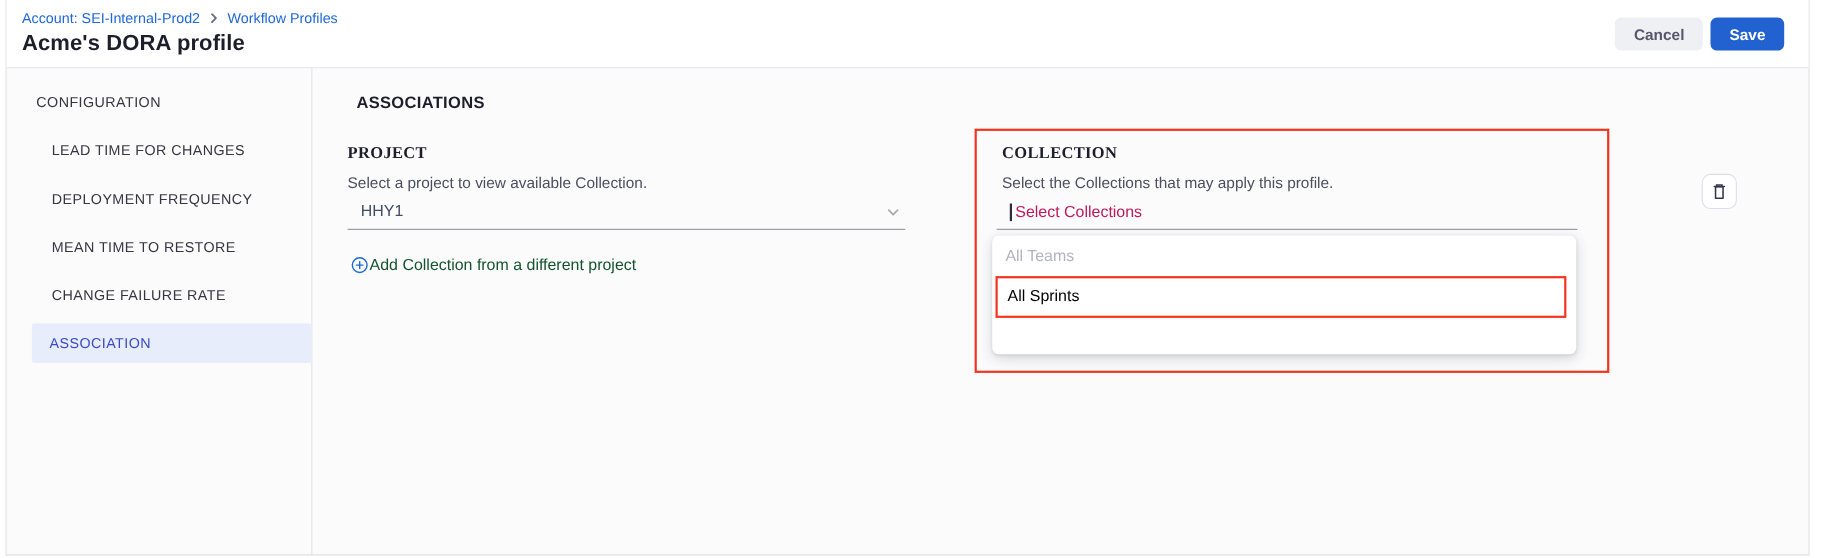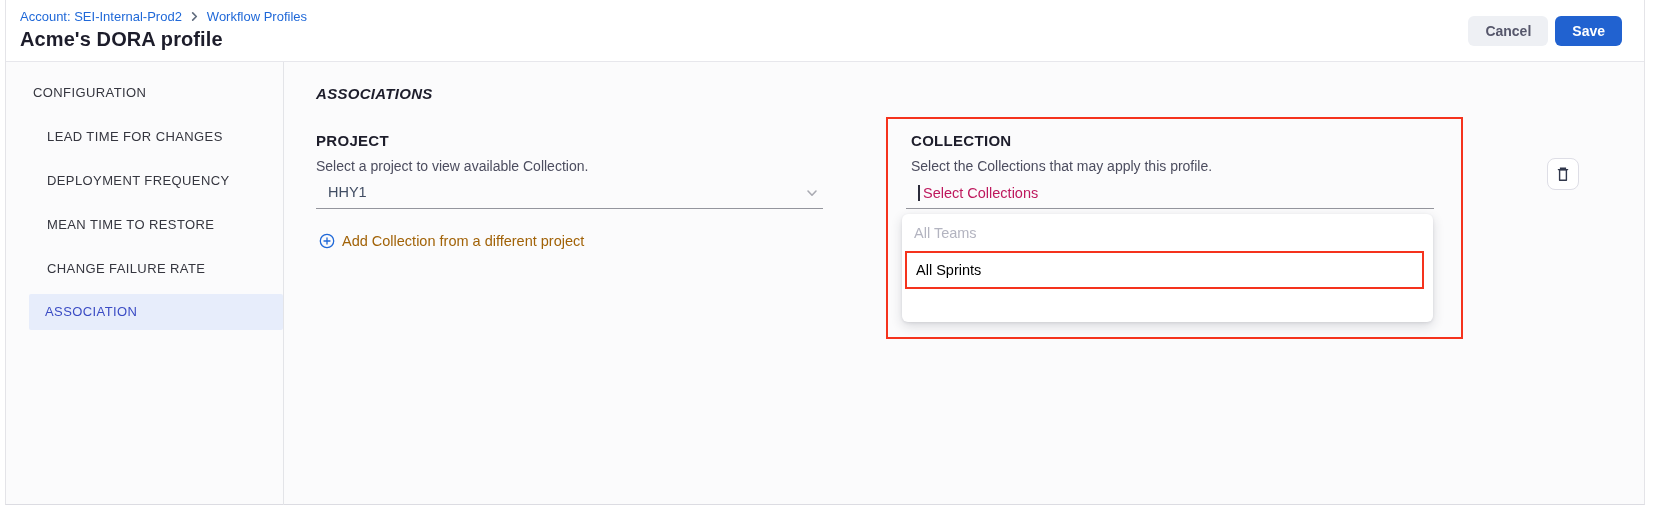--- a/index.html
+++ b/index.html
@@ -31,33 +31,33 @@
   
   .sidebar { position:absolute; left:0; top:0; width:278px; height:100%; border-right:1px solid #e3e4e8; }
   .sb-item { position:absolute; left:0; right:0; height:36px; line-height:36px; font-size:13px;
              color:#35363f; letter-spacing:.4px; cursor:pointer; white-space:nowrap; }
   .sb-l0 { padding-left:27px; }
   .sb-l1 { padding-left:41px; }
   .sb-item.active { left:11px; padding-left:16px; background:#e7edfb; color:#3a4bc4; border-radius:2px;margin-left:12px; }
 
   
   .main { position:absolute; left:278px; top:0; right:0; bottom:0; }
-  .section-title { position:absolute; left:32px; top:23px; font-size:15px; font-weight:700; color:#1d1d2b; letter-spacing:.3px;font-style:italic; }
-  .block-title { position:absolute; font-size:15px; font-weight:700; color:#1d1d2b; letter-spacing:.3px; }
+  .section-title { position:absolute; left:40px; top:23px; font-size:15px; font-weight:700; color:#1d1d2b; letter-spacing:.3px; }
+  .block-title { position:absolute; font-size:15px; font-weight:700; color:#1d1d2b; letter-spacing:.3px;font-family:Liberation Serif, serif; }
   .block-desc { position:absolute; font-size:14px; color:#4c4d5f; }
 
   
   .proj-title { left:32px; top:70px; }
   .proj-desc { left:32px; top:96px; }
   .select { position:absolute; left:32px; top:115px; width:507px; height:32px;
             border-bottom:1px solid #94959d; cursor:pointer; }
   .select-value { line-height:31px; padding-left:12px; font-size:14.5px; color:#414d63; }
   .select-chevron { position:absolute; right:4px; top:9px; color:#a9aab2; }
-  .add-link { position:absolute; left:35px; top:168px; height:22px; display:flex; align-items:center; gap:7px;
-              color:#a16207; font-size:14.5px; cursor:pointer; }
+  .add-link { position:absolute; left:35px; top:168px; height:22px; display:flex; align-items:center; gap:1px;
+              color:#14532d; font-size:14.5px; cursor:pointer; }
 
   
   .annotation-outer { position:absolute; left:602px; top:55px; width:577px; height:222px;
                       border:2px solid #f5331d; pointer-events:none; }
   .coll-title { left:627px; top:70px; }
   .coll-desc { left:627px; top:96px; }
   .coll-input { position:absolute; left:622px; top:115px; width:528px; height:32px;
                 border-bottom:1px solid #94959d; display:flex; align-items:center; padding-left:12px; cursor:text; }
   .caret { width:2px; height:16px; background:#2b2b3a; margin-right:3px; }
   .placeholder { font-size:14.5px; color:#be185d; }

